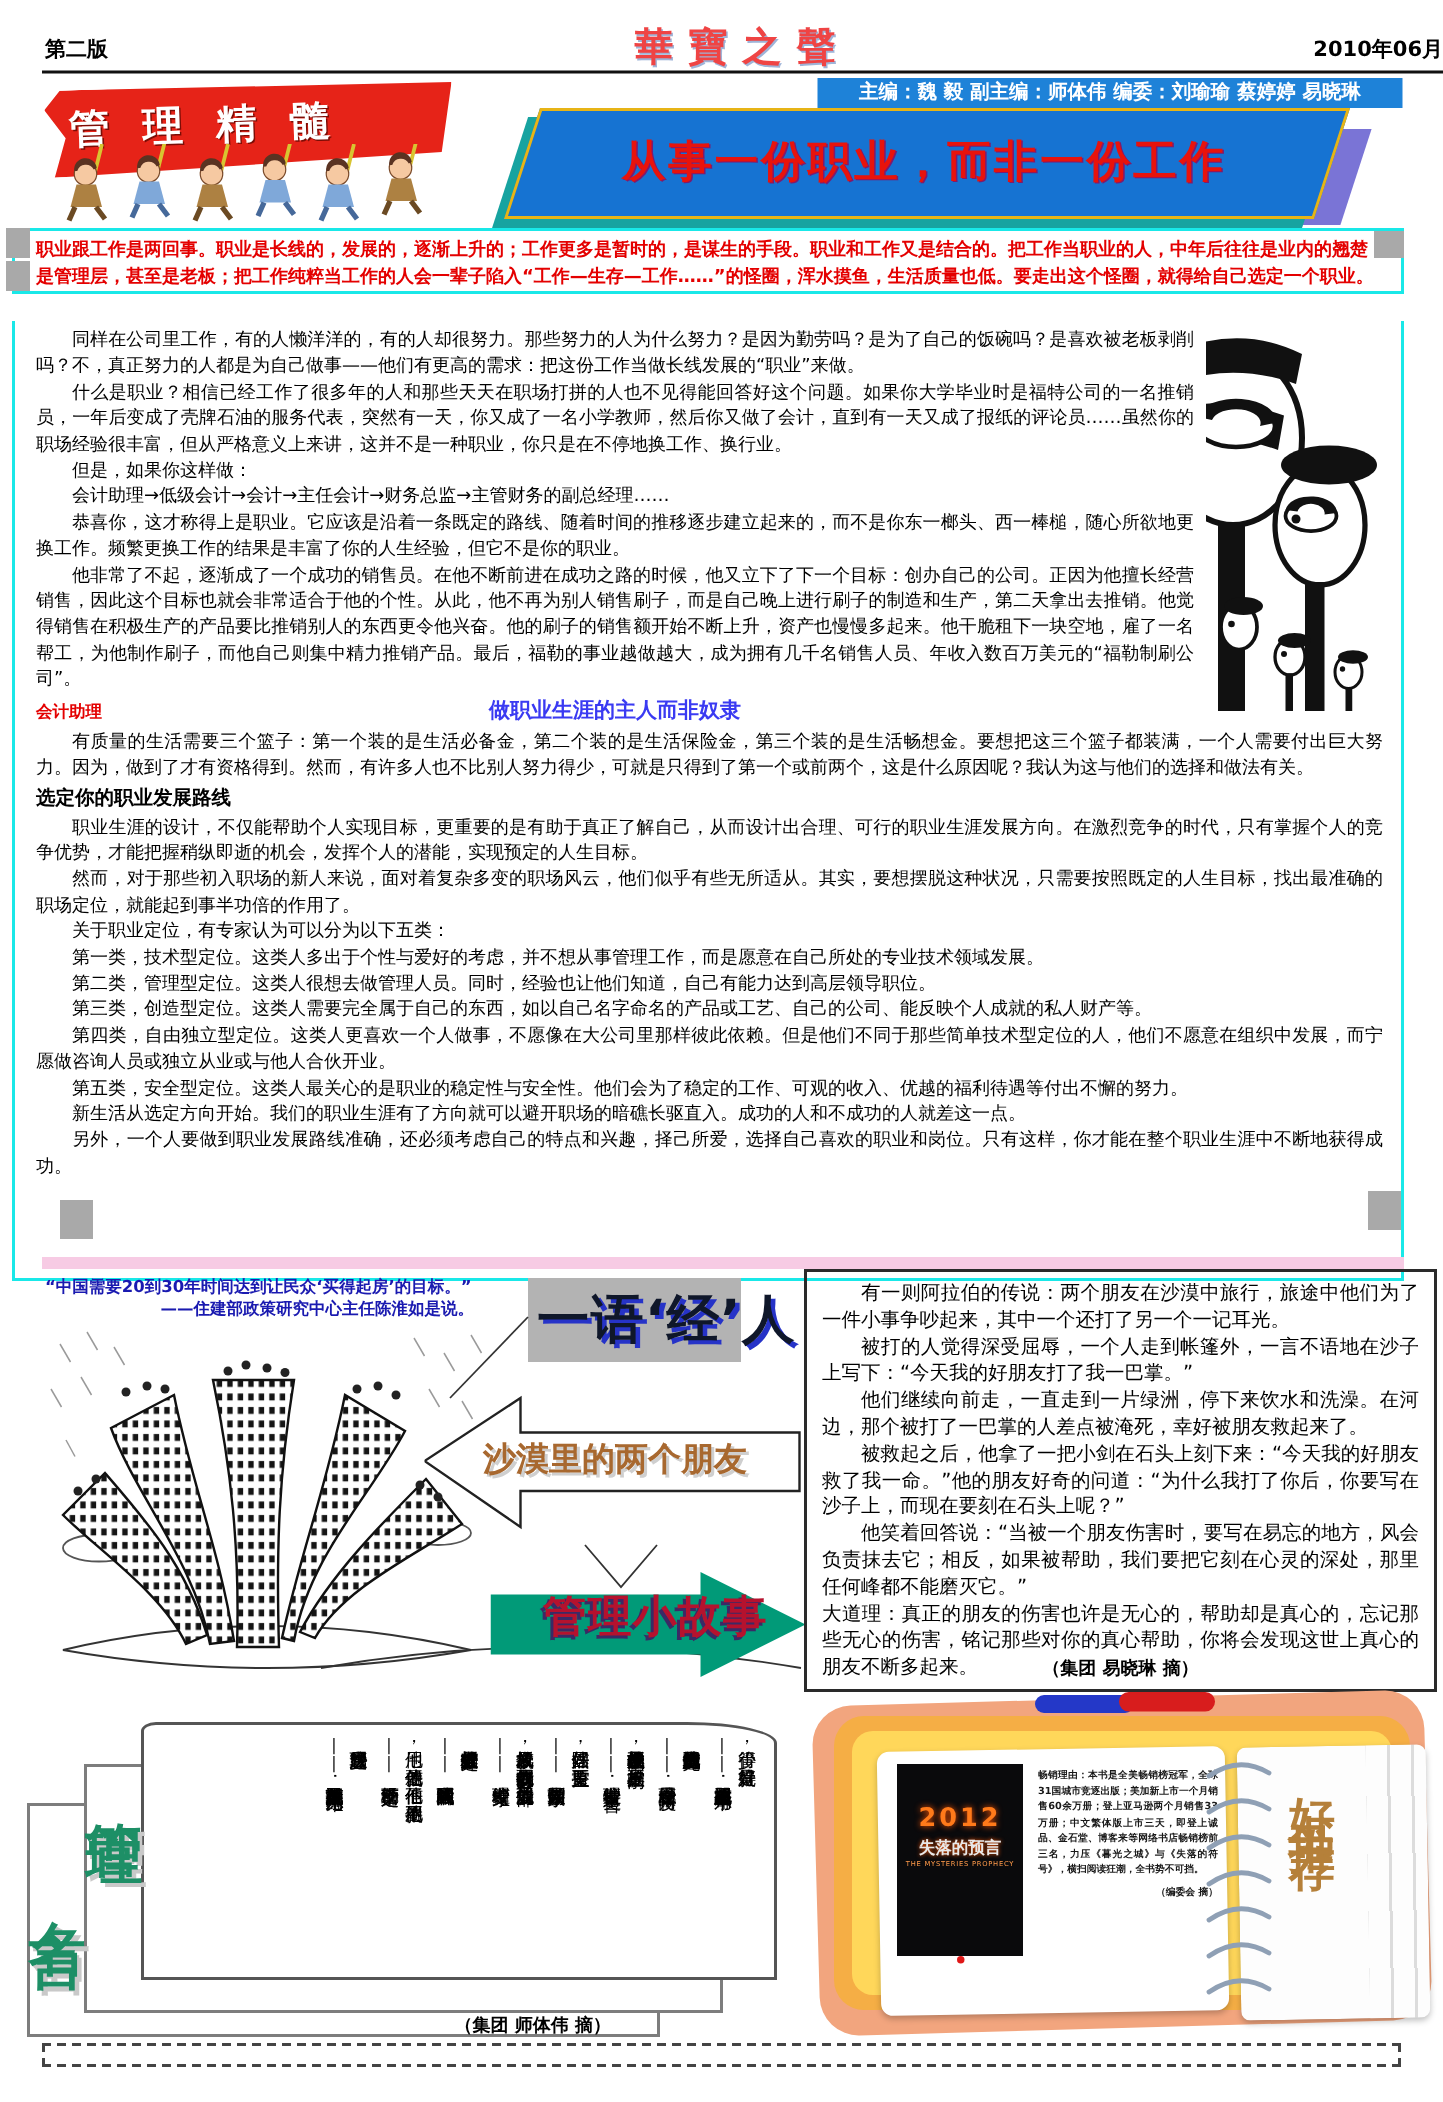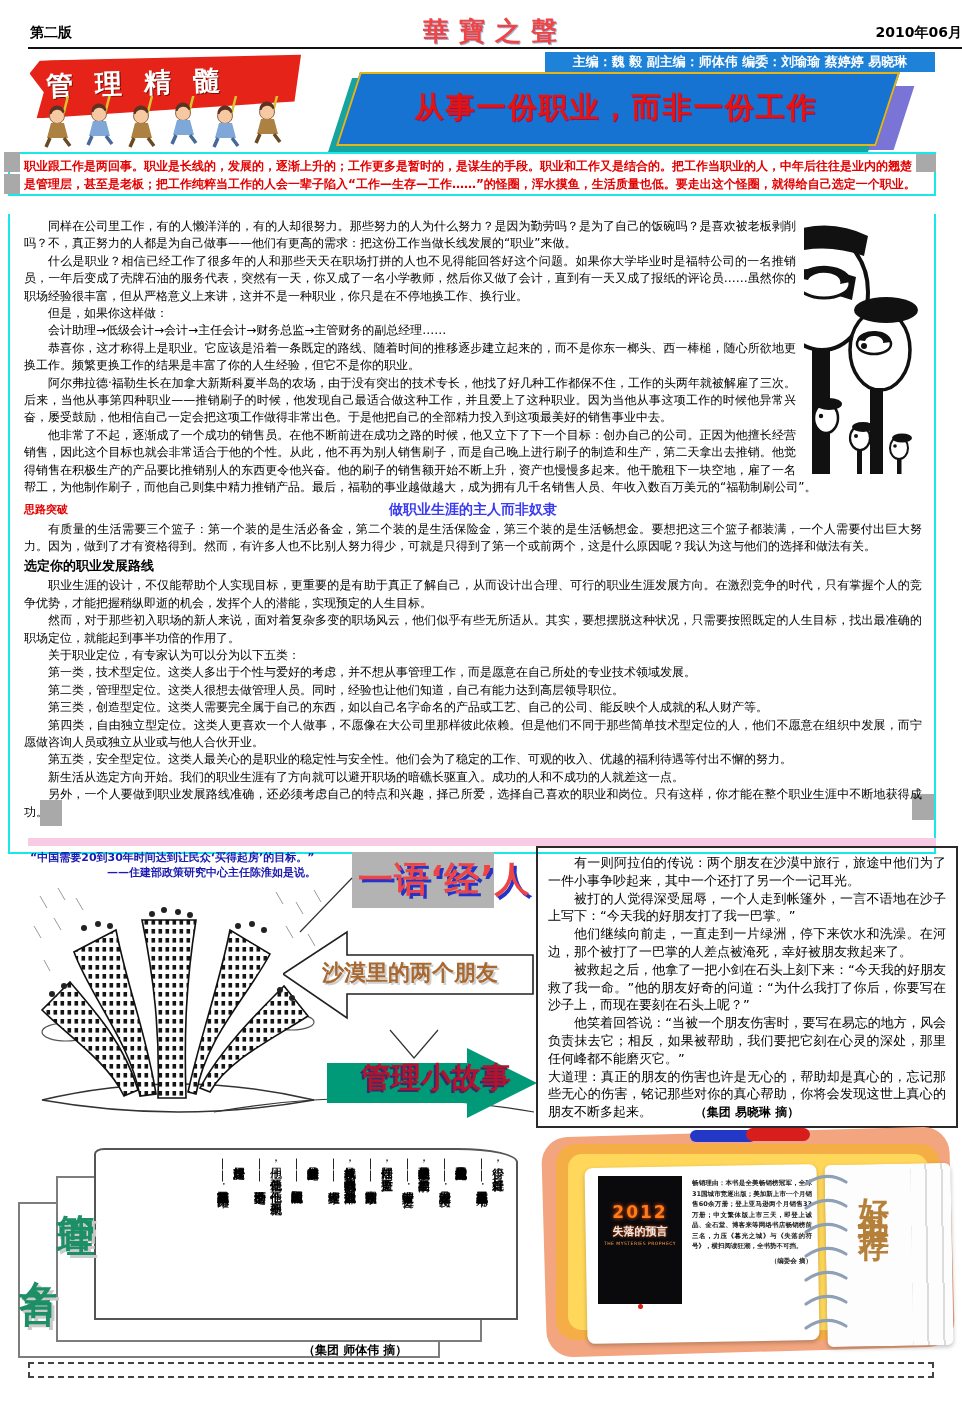--- a/index.html
+++ b/index.html
@@ -53,21 +53,21 @@
 
   
   .pink-strip{position:absolute;left:28px;top:838px;width:908px;height:8px;background:#f7cbe4;}
 
   
   .cartoon-wrap{position:absolute;left:24px;top:848px;width:312px;height:278px;}
   .cartoon-quote{position:absolute;left:6px;top:2px;width:300px;color:#1a1ab0;font-size:11px;
     font-weight:bold;line-height:15px;}
   .cartoon-quote .l2{text-align:right;padding-right:14px;}
   .midtitle-box{position:absolute;left:352px;top:852px;width:142px;height:56px;background:#b3b3b3;}
-  .midtitle-text{position:absolute;left:358px;top:856px;width:180px;color:#ef4444;font-size:35px;
+  .midtitle-text{position:absolute;left:358px;top:856px;width:180px;color:#0f172a;font-size:35px;
     font-weight:bold;letter-spacing:1px;text-shadow:3px 3px 0 #2633c8;white-space:nowrap;}
   .desert-arrow{position:absolute;left:283px;top:930px;}
   .desert-text{position:absolute;left:322px;top:958px;width:210px;color:#a8682f;font-size:22px;
     font-weight:bold;white-space:nowrap;text-shadow:2px 2px 0 #cfcfcf;}
   .green-arrow{position:absolute;left:327px;top:1048px;}
   .green-text{position:absolute;left:337px;top:1058px;width:200px;color:#b5122e;font-size:29px;
     font-weight:bold;white-space:nowrap;text-shadow:-2px 2px 0 #3a2a66;letter-spacing:1px;margin-left:25px;}
   .mid-lines{position:absolute;left:0;top:840px;width:962px;height:290px;pointer-events:none;}
 
   .story-box{position:absolute;left:536px;top:846px;width:422px;height:282px;border:2px solid #2a2a2a;
@@ -210,24 +210,23 @@
         <ellipse cx="98" cy="216" rx="10" ry="4.5" fill="#111"></ellipse>
         <circle cx="91" cy="224" r="1.8" fill="#111"></circle>
         <rect x="93" y="236" width="4.5" height="16" fill="#111"></rect>
       </svg>
     </div>
     <p>同样在公司里工作，有的人懒洋洋的，有的人却很努力。那些努力的人为什么努力？是因为勤劳吗？是为了自己的饭碗吗？是喜欢被老板剥削吗？不，真正努力的人都是为自己做事——他们有更高的需求：把这份工作当做长线发展的“职业”来做。</p>
     <p>什么是职业？相信已经工作了很多年的人和那些天天在职场打拼的人也不见得能回答好这个问题。如果你大学毕业时是福特公司的一名推销员，一年后变成了壳牌石油的服务代表，突然有一天，你又成了一名小学教师，然后你又做了会计，直到有一天又成了报纸的评论员……虽然你的职场经验很丰富，但从严格意义上来讲，这并不是一种职业，你只是在不停地换工作、换行业。</p>
     <p>但是，如果你这样做：</p>
     <p>会计助理→低级会计→会计→主任会计→财务总监→主管财务的副总经理……</p>
     <p>恭喜你，这才称得上是职业。它应该是沿着一条既定的路线、随着时间的推移逐步建立起来的，而不是你东一榔头、西一棒槌，随心所欲地更换工作。频繁更换工作的结果是丰富了你的人生经验，但它不是你的职业。</p>
-    <p>阿尔弗拉德·福勒生长在加拿大新斯科夏半岛的农场，由于没有突出的技术专长，他找了好几种工作都保不住，工作的头两年就被解雇了三次。后来，当他从事第四种职业——推销刷子的时候，他发现自己最适合做这种工作，并且爱上了这种职业。因为当他从事这项工作的时候他异常兴奋，屡受鼓励，他相信自己一定会把这项工作做得非常出色。于是他把自己的全部精力投入到这项最美好的销售事业中去。</p>
     <p>他非常了不起，逐渐成了一个成功的销售员。在他不断前进在成功之路的时候，他又立下了下一个目标：创办自己的公司。正因为他擅长经营销售，因此这个目标也就会非常适合于他的个性。从此，他不再为别人销售刷子，而是自己晚上进行刷子的制造和生产，第二天拿出去推销。他觉得销售在积极生产的产品要比推销别人的东西更令他兴奋。他的刷子的销售额开始不断上升，资产也慢慢多起来。他干脆租下一块空地，雇了一名帮工，为他制作刷子，而他自己则集中精力推销产品。最后，福勒的事业越做越大，成为拥有几千名销售人员、年收入数百万美元的“福勒制刷公司”。</p>
     <div class="sec-row">
-      <span class="sec-label">思路突破</span>
+      <span class="sec-label">会计助理</span>
       <div class="sec-heading">做职业生涯的主人而非奴隶</div>
     </div>
     <p>有质量的生活需要三个篮子：第一个装的是生活必备金，第二个装的是生活保险金，第三个装的是生活畅想金。要想把这三个篮子都装满，一个人需要付出巨大努力。因为，做到了才有资格得到。然而，有许多人也不比别人努力得少，可就是只得到了第一个或前两个，这是什么原因呢？我认为这与他们的选择和做法有关。</p>
     <div class="subhead">选定你的职业发展路线</div>
     <p>职业生涯的设计，不仅能帮助个人实现目标，更重要的是有助于真正了解自己，从而设计出合理、可行的职业生涯发展方向。在激烈竞争的时代，只有掌握个人的竞争优势，才能把握稍纵即逝的机会，发挥个人的潜能，实现预定的人生目标。</p>
     <p>然而，对于那些初入职场的新人来说，面对着复杂多变的职场风云，他们似乎有些无所适从。其实，要想摆脱这种状况，只需要按照既定的人生目标，找出最准确的职场定位，就能起到事半功倍的作用了。</p>
     <p>关于职业定位，有专家认为可以分为以下五类：</p>
     <p>第一类，技术型定位。这类人多出于个性与爱好的考虑，并不想从事管理工作，而是愿意在自己所处的专业技术领域发展。</p>
     <p>第二类，管理型定位。这类人很想去做管理人员。同时，经验也让他们知道，自己有能力达到高层领导职位。</p>
     <p>第三类，创造型定位。这类人需要完全属于自己的东西，如以自己名字命名的产品或工艺、自己的公司、能反映个人成就的私人财产等。</p>

